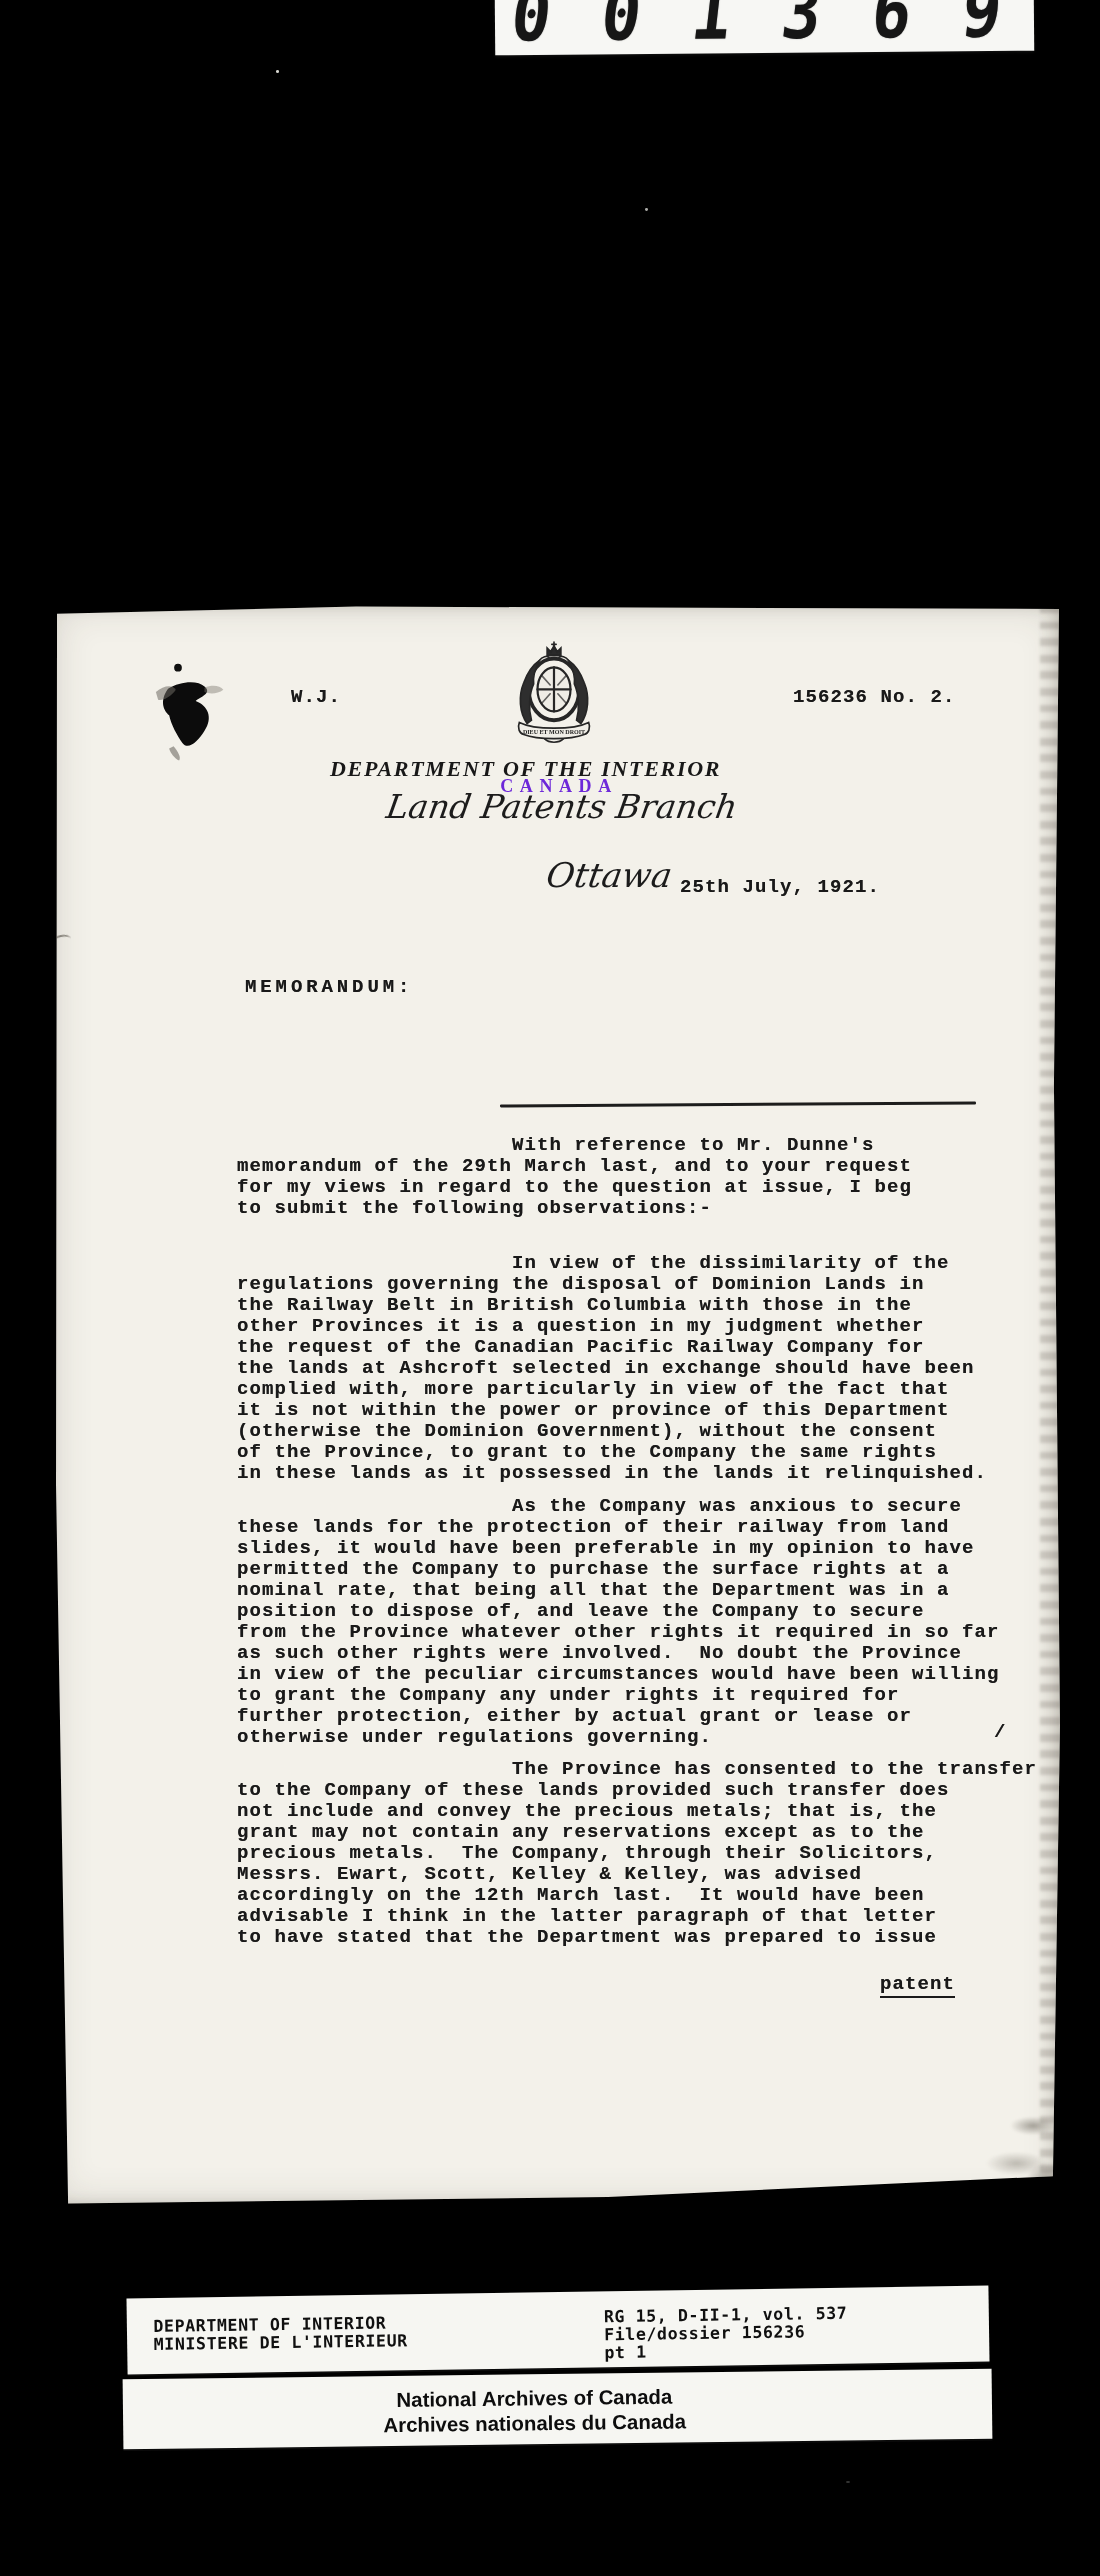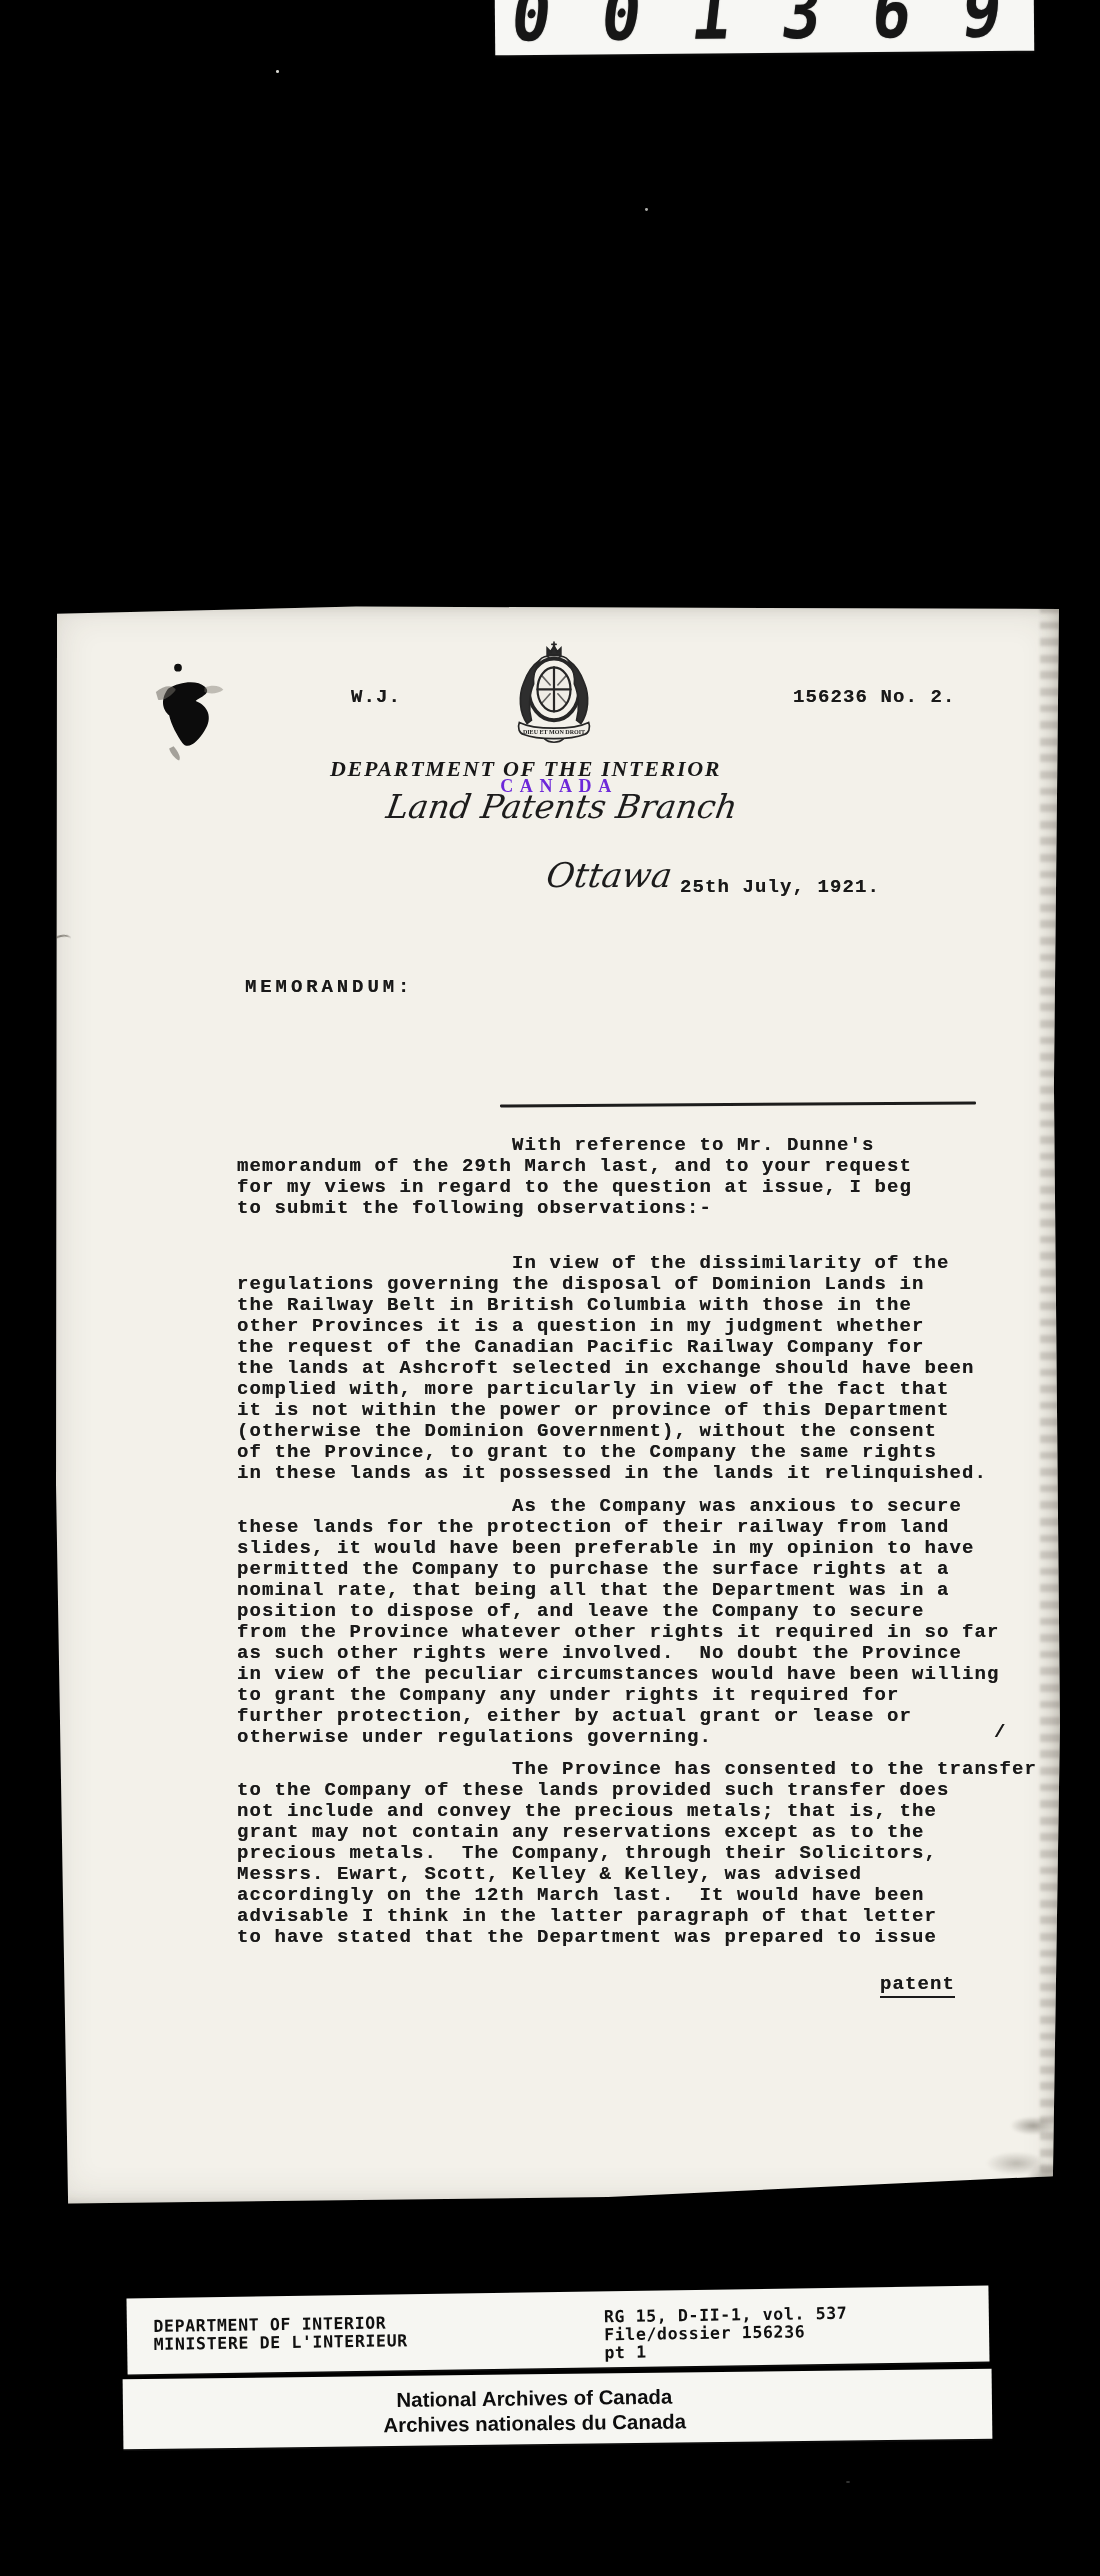--- a/index.html
+++ b/index.html
@@ -120,21 +120,21 @@
   <div class="fold-mark"></div>
 
   <svg class="ink-blot" width="83" height="105" viewBox="0 0 150 190">
     <circle cx="56" cy="14" r="7" fill="#101010"></circle>
     <path d="M38 52 C60 38, 92 36, 104 48 C118 60, 98 66, 88 74 C110 82, 120 104, 104 128 C92 148, 74 164, 64 150 C54 136, 44 118, 40 100 C30 92, 22 74, 38 52 Z" fill="#0c0c0c"></path>
     <path d="M16 58 C30 46, 46 44, 52 54 C44 66, 30 74, 20 72 Z" fill="#6e6a62" opacity=".55"></path>
     <path d="M104 50 C118 44, 132 46, 138 54 C128 62, 112 62, 104 58 Z" fill="#807c74" opacity=".45"></path>
     <path d="M48 156 C56 166, 62 176, 58 182 C50 178, 42 168, 40 160 Z" fill="#55514a" opacity=".5"></path>
   </svg>
 
-  <div class="tw" style="left:237px;top:82px;width:110px;text-align:right;">W.J.</div>
+  <div class="tw" style="left:237px;top:82px;width:110px;">W.J.</div>
 
   <svg class="crest" width="116" height="110" viewBox="0 0 210 200">
     <g stroke="#262626" fill="none" stroke-width="4" stroke-linecap="round">
 
       <path d="M93 26 L93 14 L99 20 L105 10 L111 20 L117 14 L117 26 Z" fill="#2a2a2a"></path>
       <path d="M105 10 L105 2 M101 6 L109 6" stroke-width="3"></path>
 
       <ellipse cx="105" cy="88" rx="46" ry="56" stroke-width="7"></ellipse>
 
       <ellipse cx="105" cy="88" rx="30" ry="40" fill="#efede6" stroke-width="4"></ellipse>

